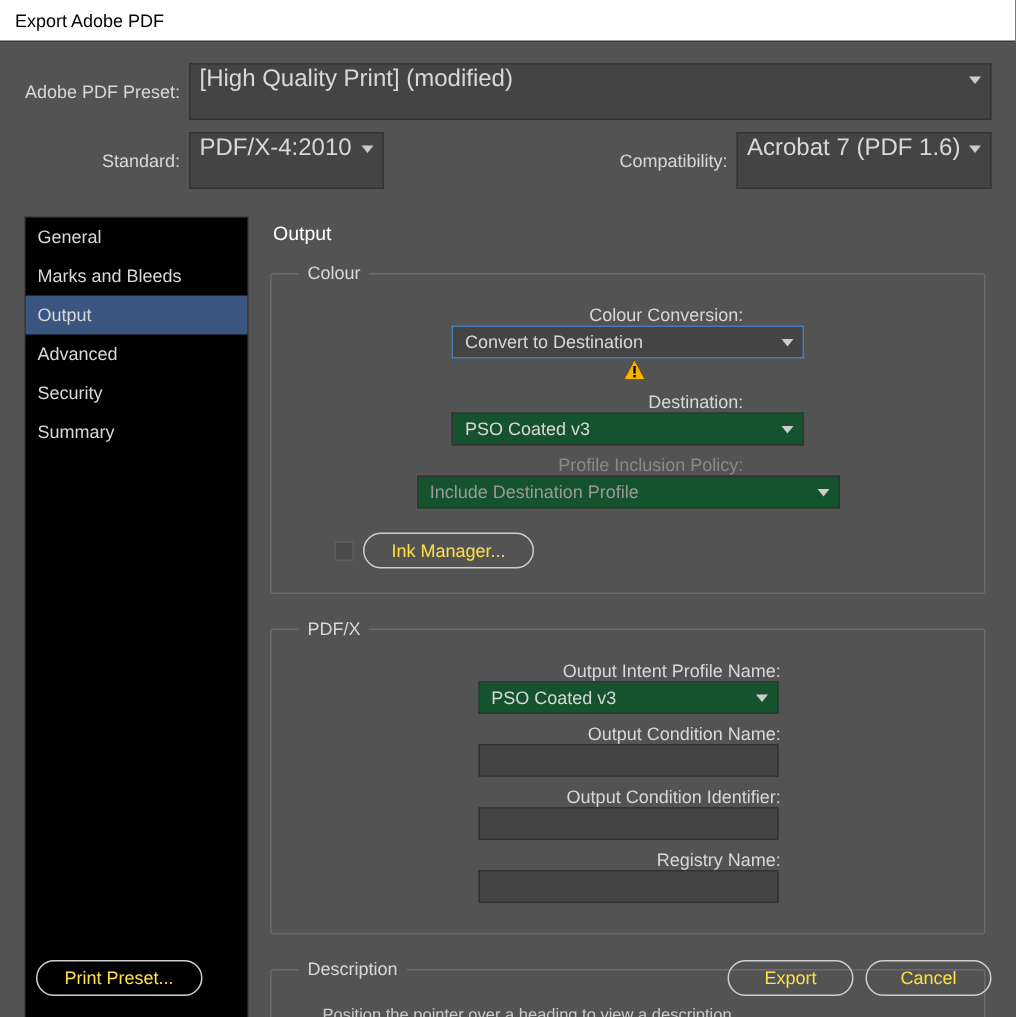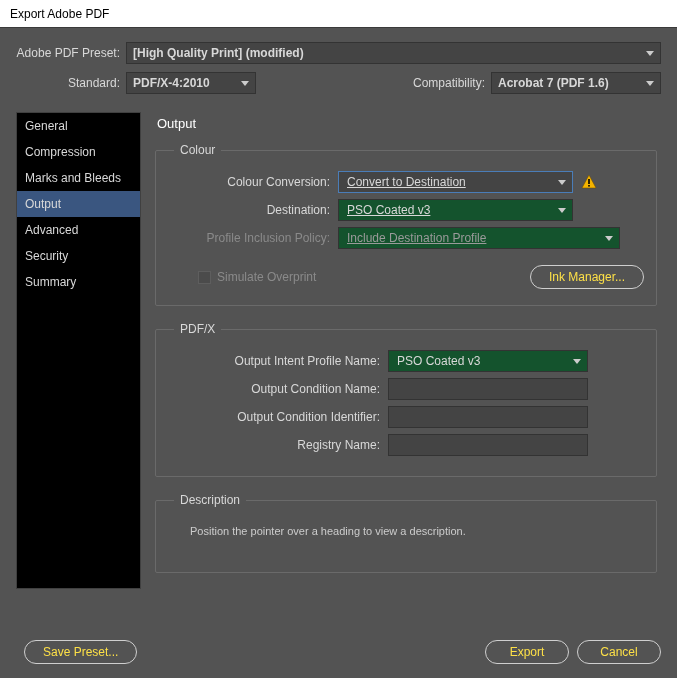--- a/index.html
+++ b/index.html
@@ -7,39 +7,39 @@
 
 .titlebar { background: #fff; color: #000; height: 28px; line-height: 28px; padding: 0 10px; font-size: 12px; border-bottom: 1px solid #3a3a3a; }
 
 .top-section { padding: 14px 16px 10px 16px; }
 .top-row { display: flex; align-items: center; margin-bottom: 8px; }
 .top-label { color: #d8d8d8; text-align: right; }
 .lbl-preset { width: 104px; margin-right: 6px; }
 .lbl-std { width: 104px; margin-right: 6px; }
 .lbl-compat { margin-right: 6px; text-align: right; flex: 1; }
 
-.select { background: #444444; border: 1px solid #333333; color: #d8d8d8; height: 22px; line-height: 20px; padding: 0 18px 0 6px; position: relative; font-size: 12px; display: inline-block; font-weight: bold; }
+.select { background: #444444; border: 1px solid #333333; color: #d8d8d8; height: 38px; line-height: 20px; padding: 0 18px 0 6px; position: relative; font-size: 16px; display: inline-block; }
 .select::after { content: ""; position: absolute; right: 6px; top: 8px; border-left: 4px solid transparent; border-right: 4px solid transparent; border-top: 5px solid #ccc; }
 .select.wide { flex: 1; }
 .select.std { width: 130px; }
 .select.compat { width: 170px; }
 
 .body-area { display: flex; padding: 0 16px; gap: 10px; }
 
 .sidebar { width: 150px; border: 1px solid #404040; background: #000000; }
 .sidebar-item { padding: 6px 8px; color: #d8d8d8; font-size: 12px; cursor: pointer; }
 .sidebar-item.active { background: #3a5680; }
 
 .main { flex: 1; padding: 0 4px; }
 .page-title { color: #ffffff; font-size: 13px; padding: 4px 0 12px 2px; }
 
 fieldset { border: 1px solid #6a6a6a; border-radius: 2px; padding: 14px 12px 14px 12px; margin-bottom: 16px; position: relative; }
 legend { padding: 0 6px; color: #d8d8d8; font-size: 12px; margin-left: 6px; }
 
-.form-row { display: flex; align-items: center; margin-bottom: 6px; }
+.form-row { display: flex; align-items: center; margin-bottom: 6px; flex-direction: column; }
 .form-label { width: 170px; text-align: right; padding-right: 8px; color: #d8d8d8; }
 .form-label.disabled { color: #8a8a8a; }
 
 .sel { background: #14532d; border: 1px solid #333; color: #d8d8d8; height: 22px; line-height: 20px; padding: 0 20px 0 8px; position: relative; display: block; font-size: 12px; }
 .sel::after { content: ""; position: absolute; right: 6px; top: 8px; border-left: 4px solid transparent; border-right: 4px solid transparent; border-top: 5px solid #ccc; }
 .sel.disabled { color: #9a9a9a; }
 .sel.highlighted { border: 1px solid #4a7db8; background: #444444; }
 
 .txt { background: #444444; border: 1px solid #333; color: #d8d8d8; height: 22px; line-height: 20px; padding: 0 8px; display: block; width: 100%; font-size: 12px; }
 
@@ -52,21 +52,21 @@
 
 .round-btn { border: 1px solid #cfcfcf; background: transparent; color: #fde047; height: 24px; padding: 0 18px; border-radius: 12px; font-size: 12px; cursor: pointer; }
 
 .desc-text { color: #cccccc; font-size: 11px; padding: 4px 6px 16px 22px; }
 
 .footer { position: absolute; bottom: 0; left: 0; right: 0; padding: 14px 16px; display: flex; align-items: center; }
 .footer .spacer { flex: 1; }
 .footer .round-btn { min-width: 84px; margin-left: 8px; text-align: center; display: inline-flex; justify-content: center; align-items: center; }
 
 .colour-controls { display: flex; flex-direction: column; }
-.colour-controls .sel, .colour-controls .txt { width: 235px; text-decoration: underline; }
+.colour-controls .sel, .colour-controls .txt { width: 235px; }
 .pdfx-controls .sel, .pdfx-controls .txt { width: 200px; }
 </style>
 </head>
 <body>
 
 <div class="titlebar">Export Adobe PDF</div>
 
 <div class="top-section">
   <div class="top-row">
     <span class="top-label lbl-preset">Adobe PDF Preset:</span>
@@ -76,21 +76,20 @@
     <span class="top-label lbl-std">Standard:</span>
     <span class="select std">PDF/X-4:2010</span>
     <span class="top-label lbl-compat">Compatibility:</span>
     <span class="select compat">Acrobat 7 (PDF 1.6)</span>
   </div>
 </div>
 
 <div class="body-area">
   <div class="sidebar">
     <div class="sidebar-item">General</div>
-    <div class="sidebar-item">Compression</div>
     <div class="sidebar-item">Marks and Bleeds</div>
     <div class="sidebar-item active">Output</div>
     <div class="sidebar-item">Advanced</div>
     <div class="sidebar-item">Security</div>
     <div class="sidebar-item">Summary</div>
   </div>
 
   <div class="main">
     <div class="page-title">Output</div>
 
@@ -113,21 +112,20 @@
           <span class="sel" style="width:235px">PSO Coated v3</span>
           <span style="width:24px"></span>
         </div>
         <div class="form-row">
           <span class="form-label disabled">Profile Inclusion Policy:</span>
           <span class="sel disabled" style="width:282px">Include Destination Profile</span>
           <span style="width:24px"></span>
         </div>
         <div class="overprint-row">
           <span class="checkbox"></span>
-          <span class="check-label">Simulate Overprint</span>
           <button class="round-btn">Ink Manager...</button>
         </div>
       </div>
     </fieldset>
 
     <fieldset>
       <legend>PDF/X</legend>
       <div class="pdfx-controls">
         <div class="form-row">
           <span class="form-label" style="width:220px">Output Intent Profile Name:</span>
@@ -150,17 +148,17 @@
 
     <fieldset style="min-height:80px">
       <legend>Description</legend>
       <div class="desc-text">Position the pointer over a heading to view a description.</div>
     </fieldset>
 
   </div>
 </div>
 
 <div class="footer">
-  <button class="round-btn">Save Preset...</button>
+  <button class="round-btn">Print Preset...</button>
   <span class="spacer"></span>
   <button class="round-btn">Export</button>
   <button class="round-btn">Cancel</button>
 </div>
 
 </body></html>

